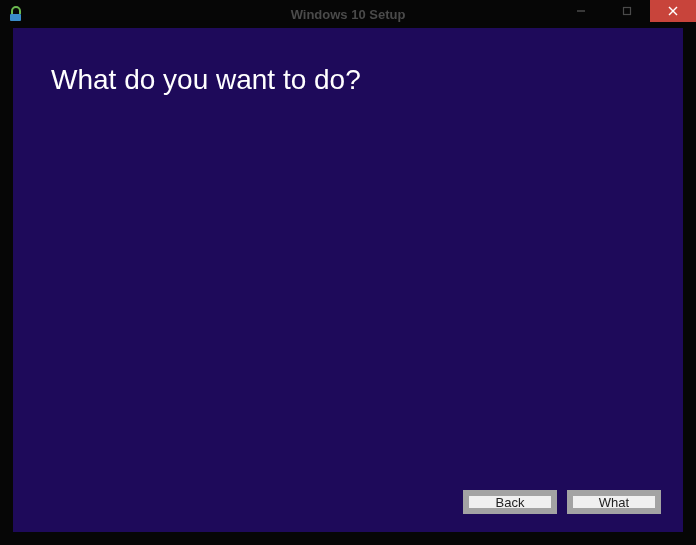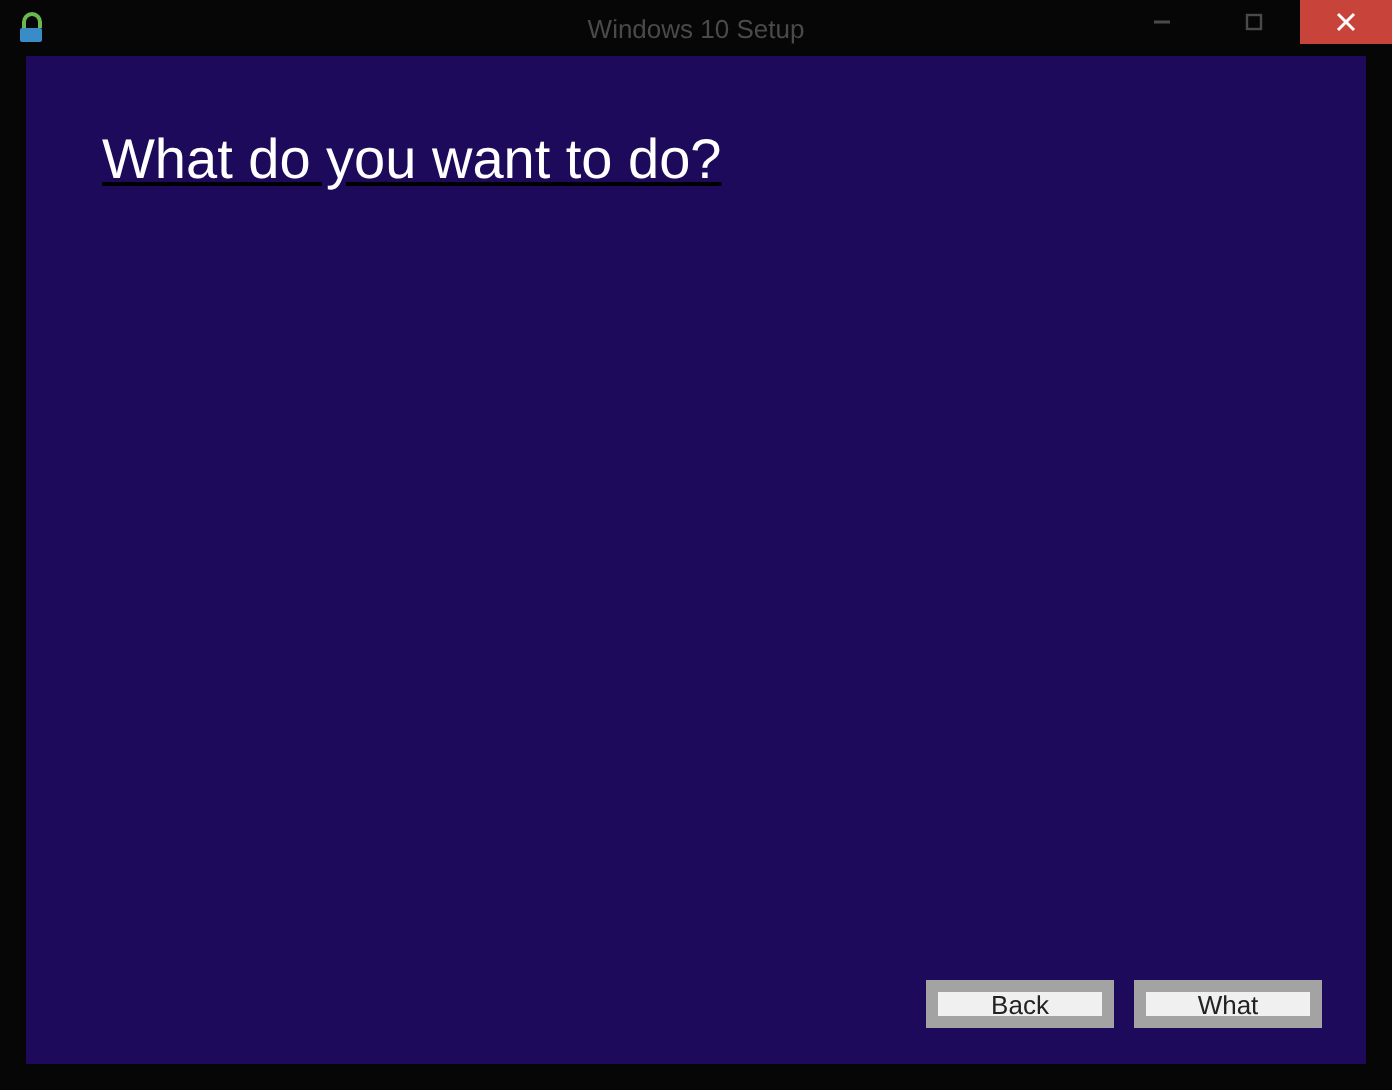--- a/index.html
+++ b/index.html
@@ -34,21 +34,21 @@
       display: flex;
       align-items: center;
       justify-content: center;
     }
     .titlebar-title {
       position: absolute;
       left: 50%;
       transform: translateX(-50%);
       color: #4a4a4a;
       font-size: 13px;
-      font-weight: 400;
+      font-weight: 700;
     }
     .titlebar-controls {
       position: absolute;
       right: 0;
       top: 0;
       display: flex;
       height: 22px;
     }
     .titlebar-btn {
       width: 46px;
@@ -67,21 +67,20 @@
       width: 10px;
       height: 10px;
     }
     .content {
       position: absolute;
       left: 13px;
       top: 28px;
       right: 13px;
       bottom: 13px;
       background: #1e0a5a;
-      text-decoration: underline;
     }
     .heading {
       color: #fff;
       font-size: 28px;
       font-weight: 300;
       padding: 36px 0 0 38px;
     }
     .options {
       padding: 38px 0 0 33px;
     }

